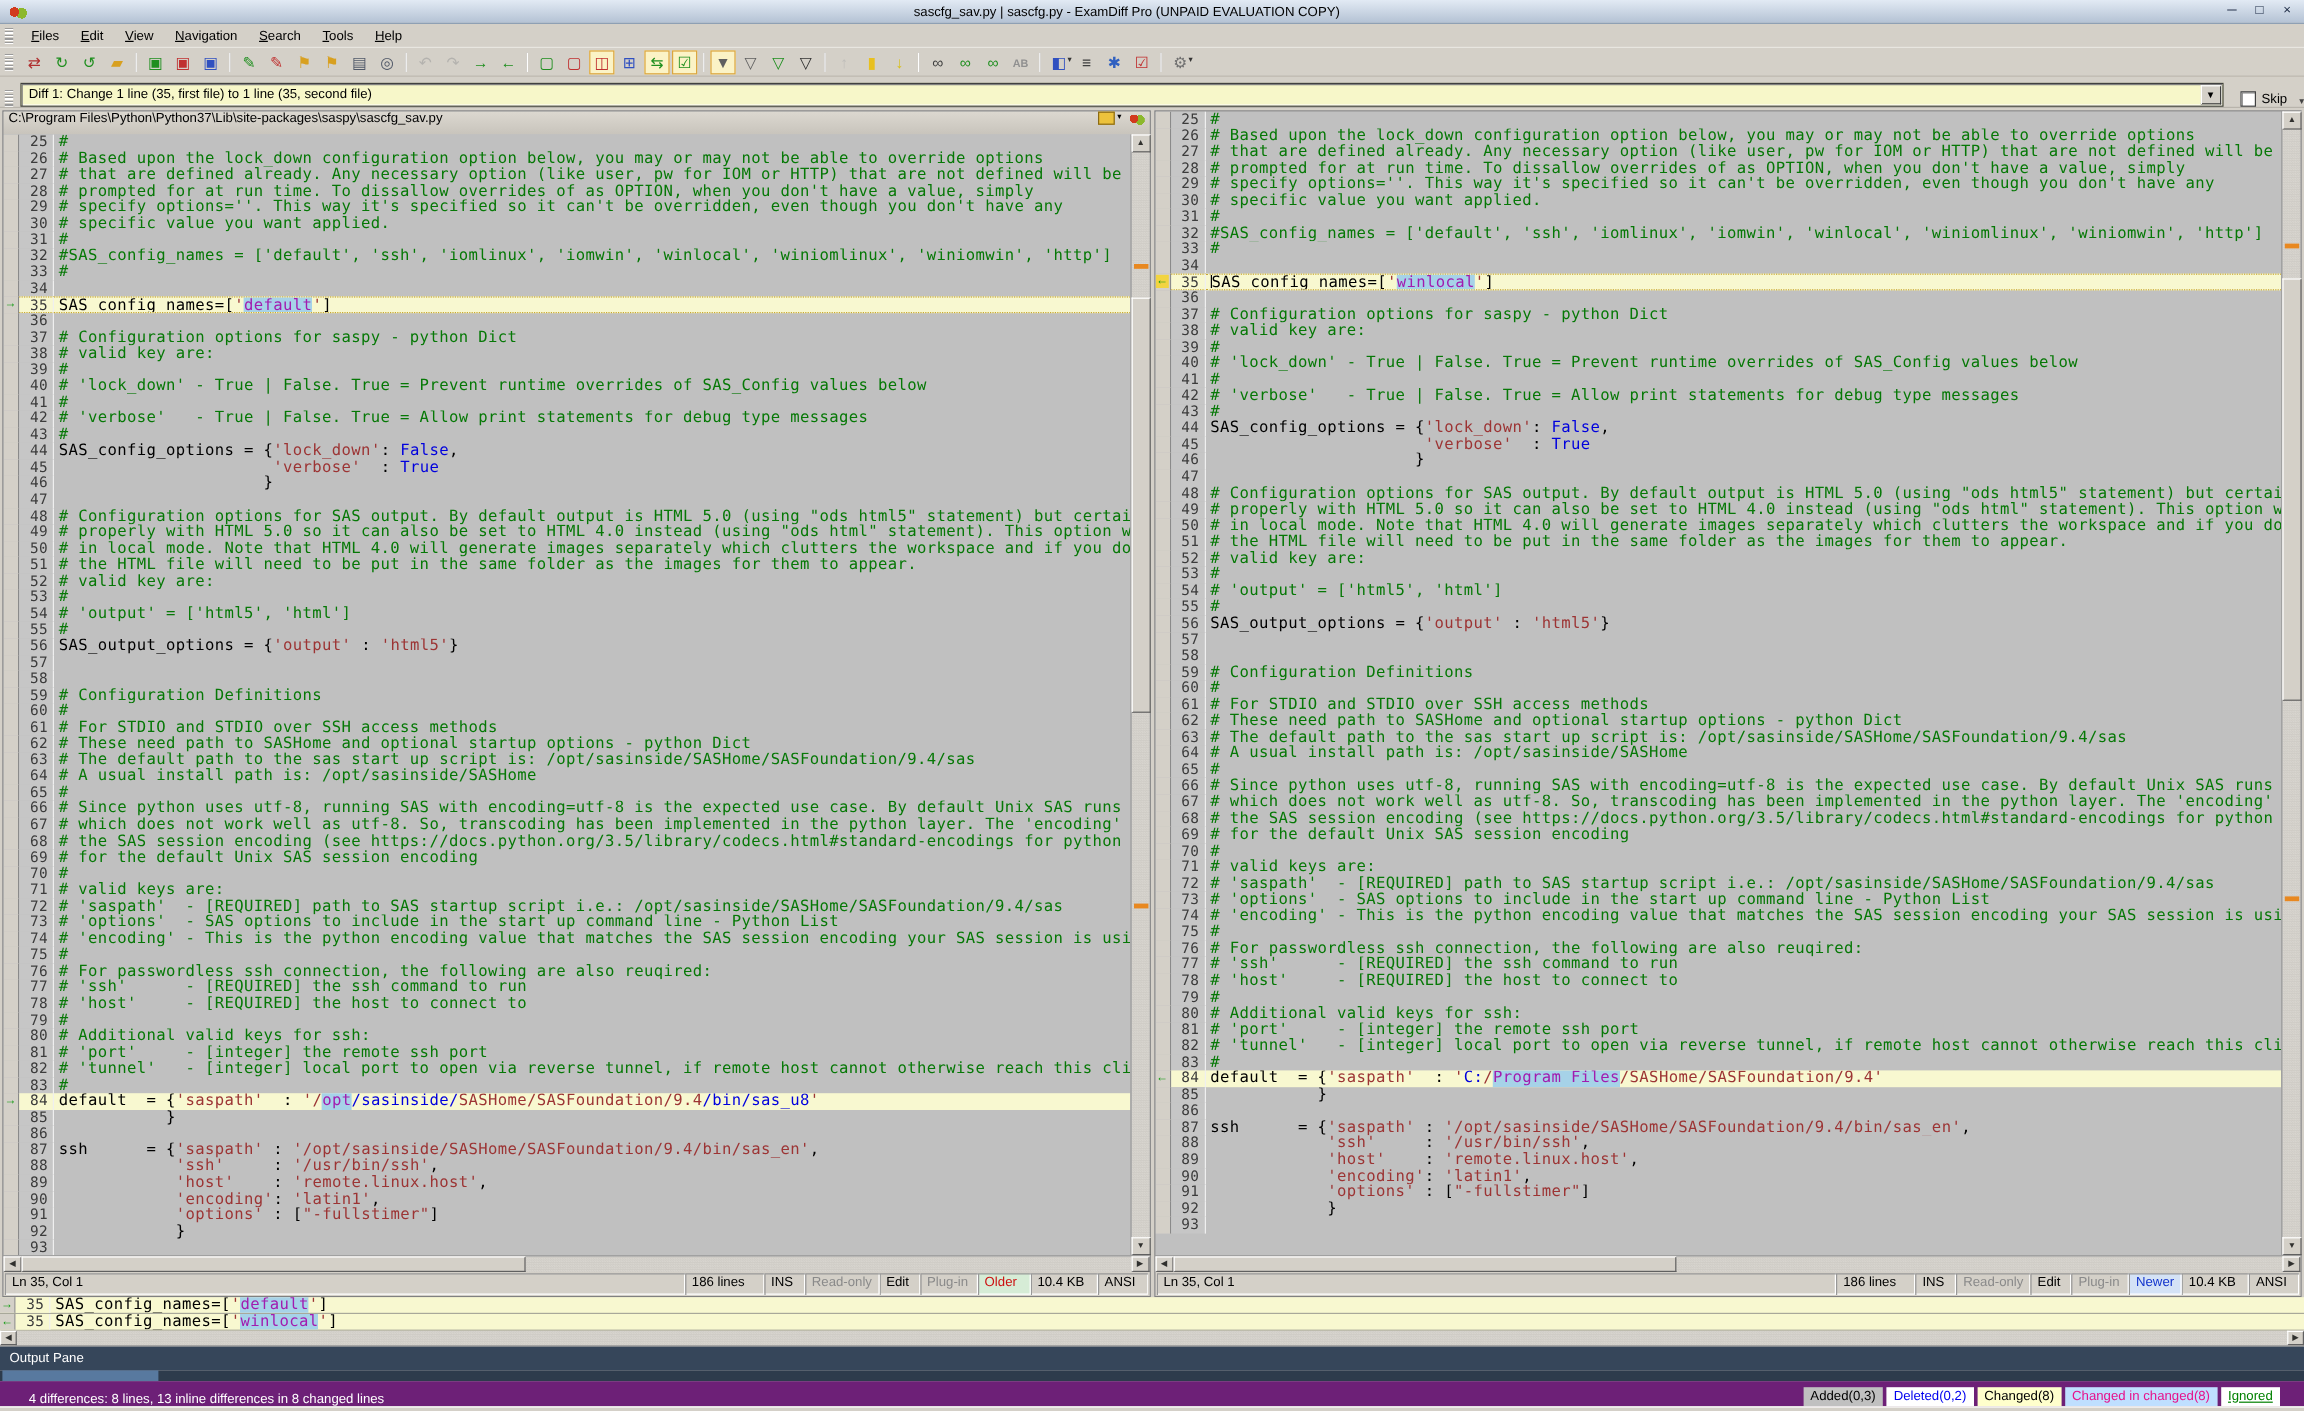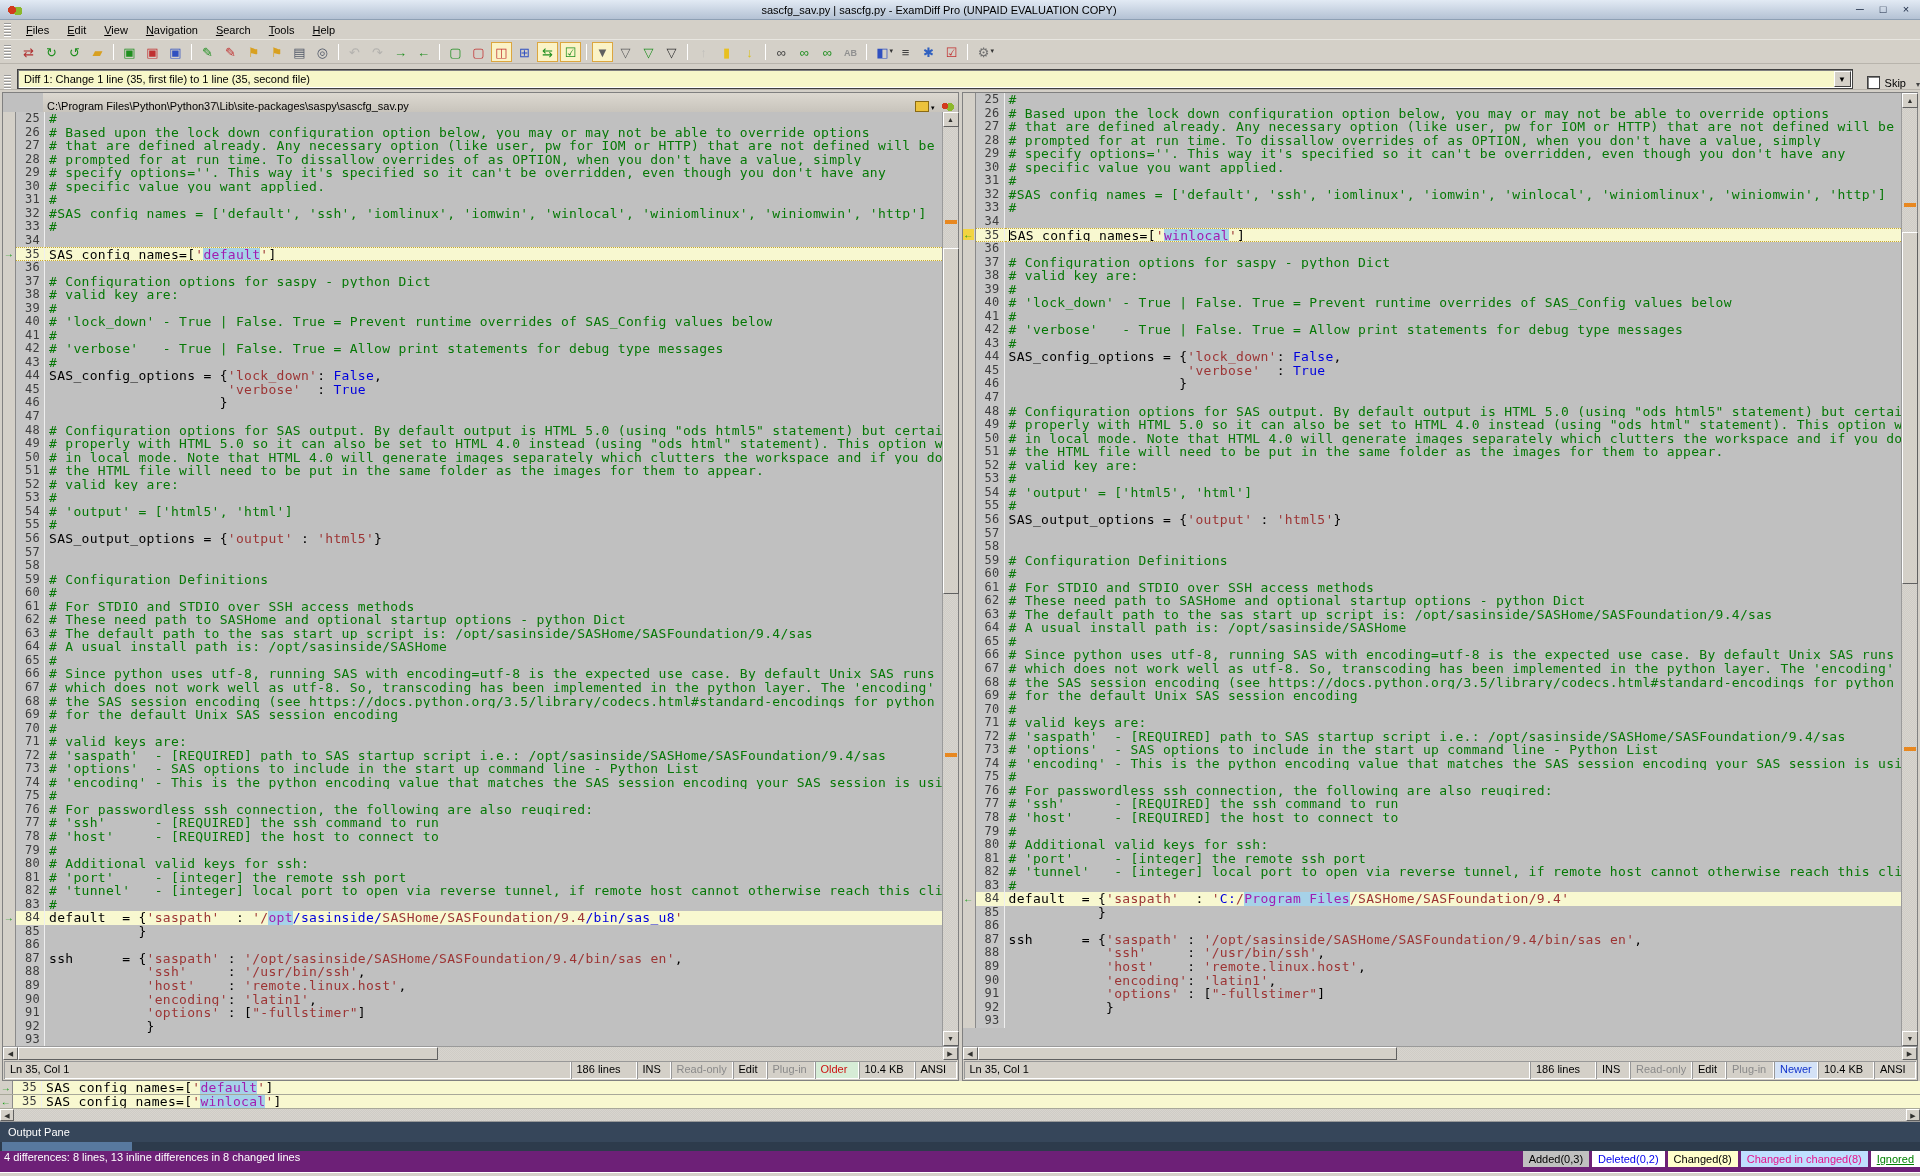--- a/index.html
+++ b/index.html
@@ -43,21 +43,21 @@
   .combo-text { flex:1; padding:0 6px; white-space:nowrap; overflow:hidden; }
   .combo-btn { width:17px; height:16px; margin-right:1px; background:#d4d0c8; text-align:center;
     line-height:15px; font-size:8px; border:1px solid; border-color:#fff #404040 #404040 #fff; }
   .skip-group { display:flex; align-items:center; margin-left:14px; }
   .checkbox { width:13px; height:13px; background:#fff; margin-right:5px;
     box-shadow:inset 1px 1px 0 #808080, inset -1px -1px 0 #fff; border:1px solid #404040; }
   .overflow-chevron { font-size:8px; color:#444; margin-left:10px; align-self:flex-end; }
   
   .panes-row { flex:1; display:flex; gap:3px; padding:2px 2px 0 2px; min-height:0; }
   .pane { flex:1; min-width:0; display:flex; flex-direction:column; border:1px solid #808080; background:#c0c0c0; }
-  .pane-header { height:19px; flex:none; display:flex; align-items:flex-end; padding:0 4px; white-space:nowrap;margin-left:40px; }
+  .pane-header { height:19px; flex:none; display:flex; align-items:flex-start; padding:0 4px; white-space:nowrap; }
   .pane-header.inactive { background:linear-gradient(#dcd8d0,#c8c4bc); color:#000; }
   .pane-header.active { background:linear-gradient(#233c7e,#17275c); color:#fff; }
   .hdr-path { flex:1; overflow:hidden; }
   .hdr-folder { width:14px; height:11px; background:#ecc23c; border:1px solid #8a6a14; margin-right:2px; }
   .hdr-dd { font-size:7px; margin-right:6px; }
   .hdr-apples { width:13px; height:12px;
     background:radial-gradient(circle at 4px 6px,#d23a1e 0 3.5px,transparent 3.5px),
                radial-gradient(circle at 9px 7px,#8cb82c 0 4px,transparent 4px); }
   .pane-body { flex:1; display:flex; min-height:0; }
   .code-scroll { flex:1; min-width:0; overflow:hidden; background:#c0c0c0; }
@@ -110,21 +110,21 @@
   
   .preview-scroll { height:13px; flex:none; position:relative;
     background:repeating-conic-gradient(#d8d5cf 0 25%, #cfccc6 0 50%) 0 0/2px 2px; border-bottom:1px solid #9a9a9a; }
   .psb-btn { position:absolute; top:0; width:14px; height:12px; background:#d4d0c8; text-align:center;
     line-height:11px; font-size:7px; color:#30302e; border:1px solid; border-color:#fff #606060 #606060 #fff; }
   
   .output-bar { height:20px; flex:none; background:#36465a; color:#fff; display:flex; align-items:center; padding-left:8px; }
   .output-tabstrip { height:9px; flex:none; background:#2d3b4c; }
   .output-tab { width:130px; height:9px; background:#58799f; margin-left:2px; }
   
-  .statusbar { height:21px; flex:none; background:#6d2077; color:#fff; display:flex; align-items:flex-start; padding:0 0; }
+  .statusbar { height:21px; flex:none; background:#6d2077; color:#fff; display:flex; align-items:flex-end; padding:0 20px; }
   .sb-summary { flex:1; padding-left:4px; }
   .badge { margin-left:3px; padding:2px 6px; white-space:nowrap; }
   .bottom-strip { height:4px; flex:none; background:#d4d0c8; border-top:1px solid #fff; }
 </style>
 </head>
 <body>
 
 <div class="titlebar">
   <span class="app-icon"></span>
   <span class="title-text">sascfg_sav.py  |  sascfg.py - ExamDiff Pro (UNPAID EVALUATION COPY)</span>

